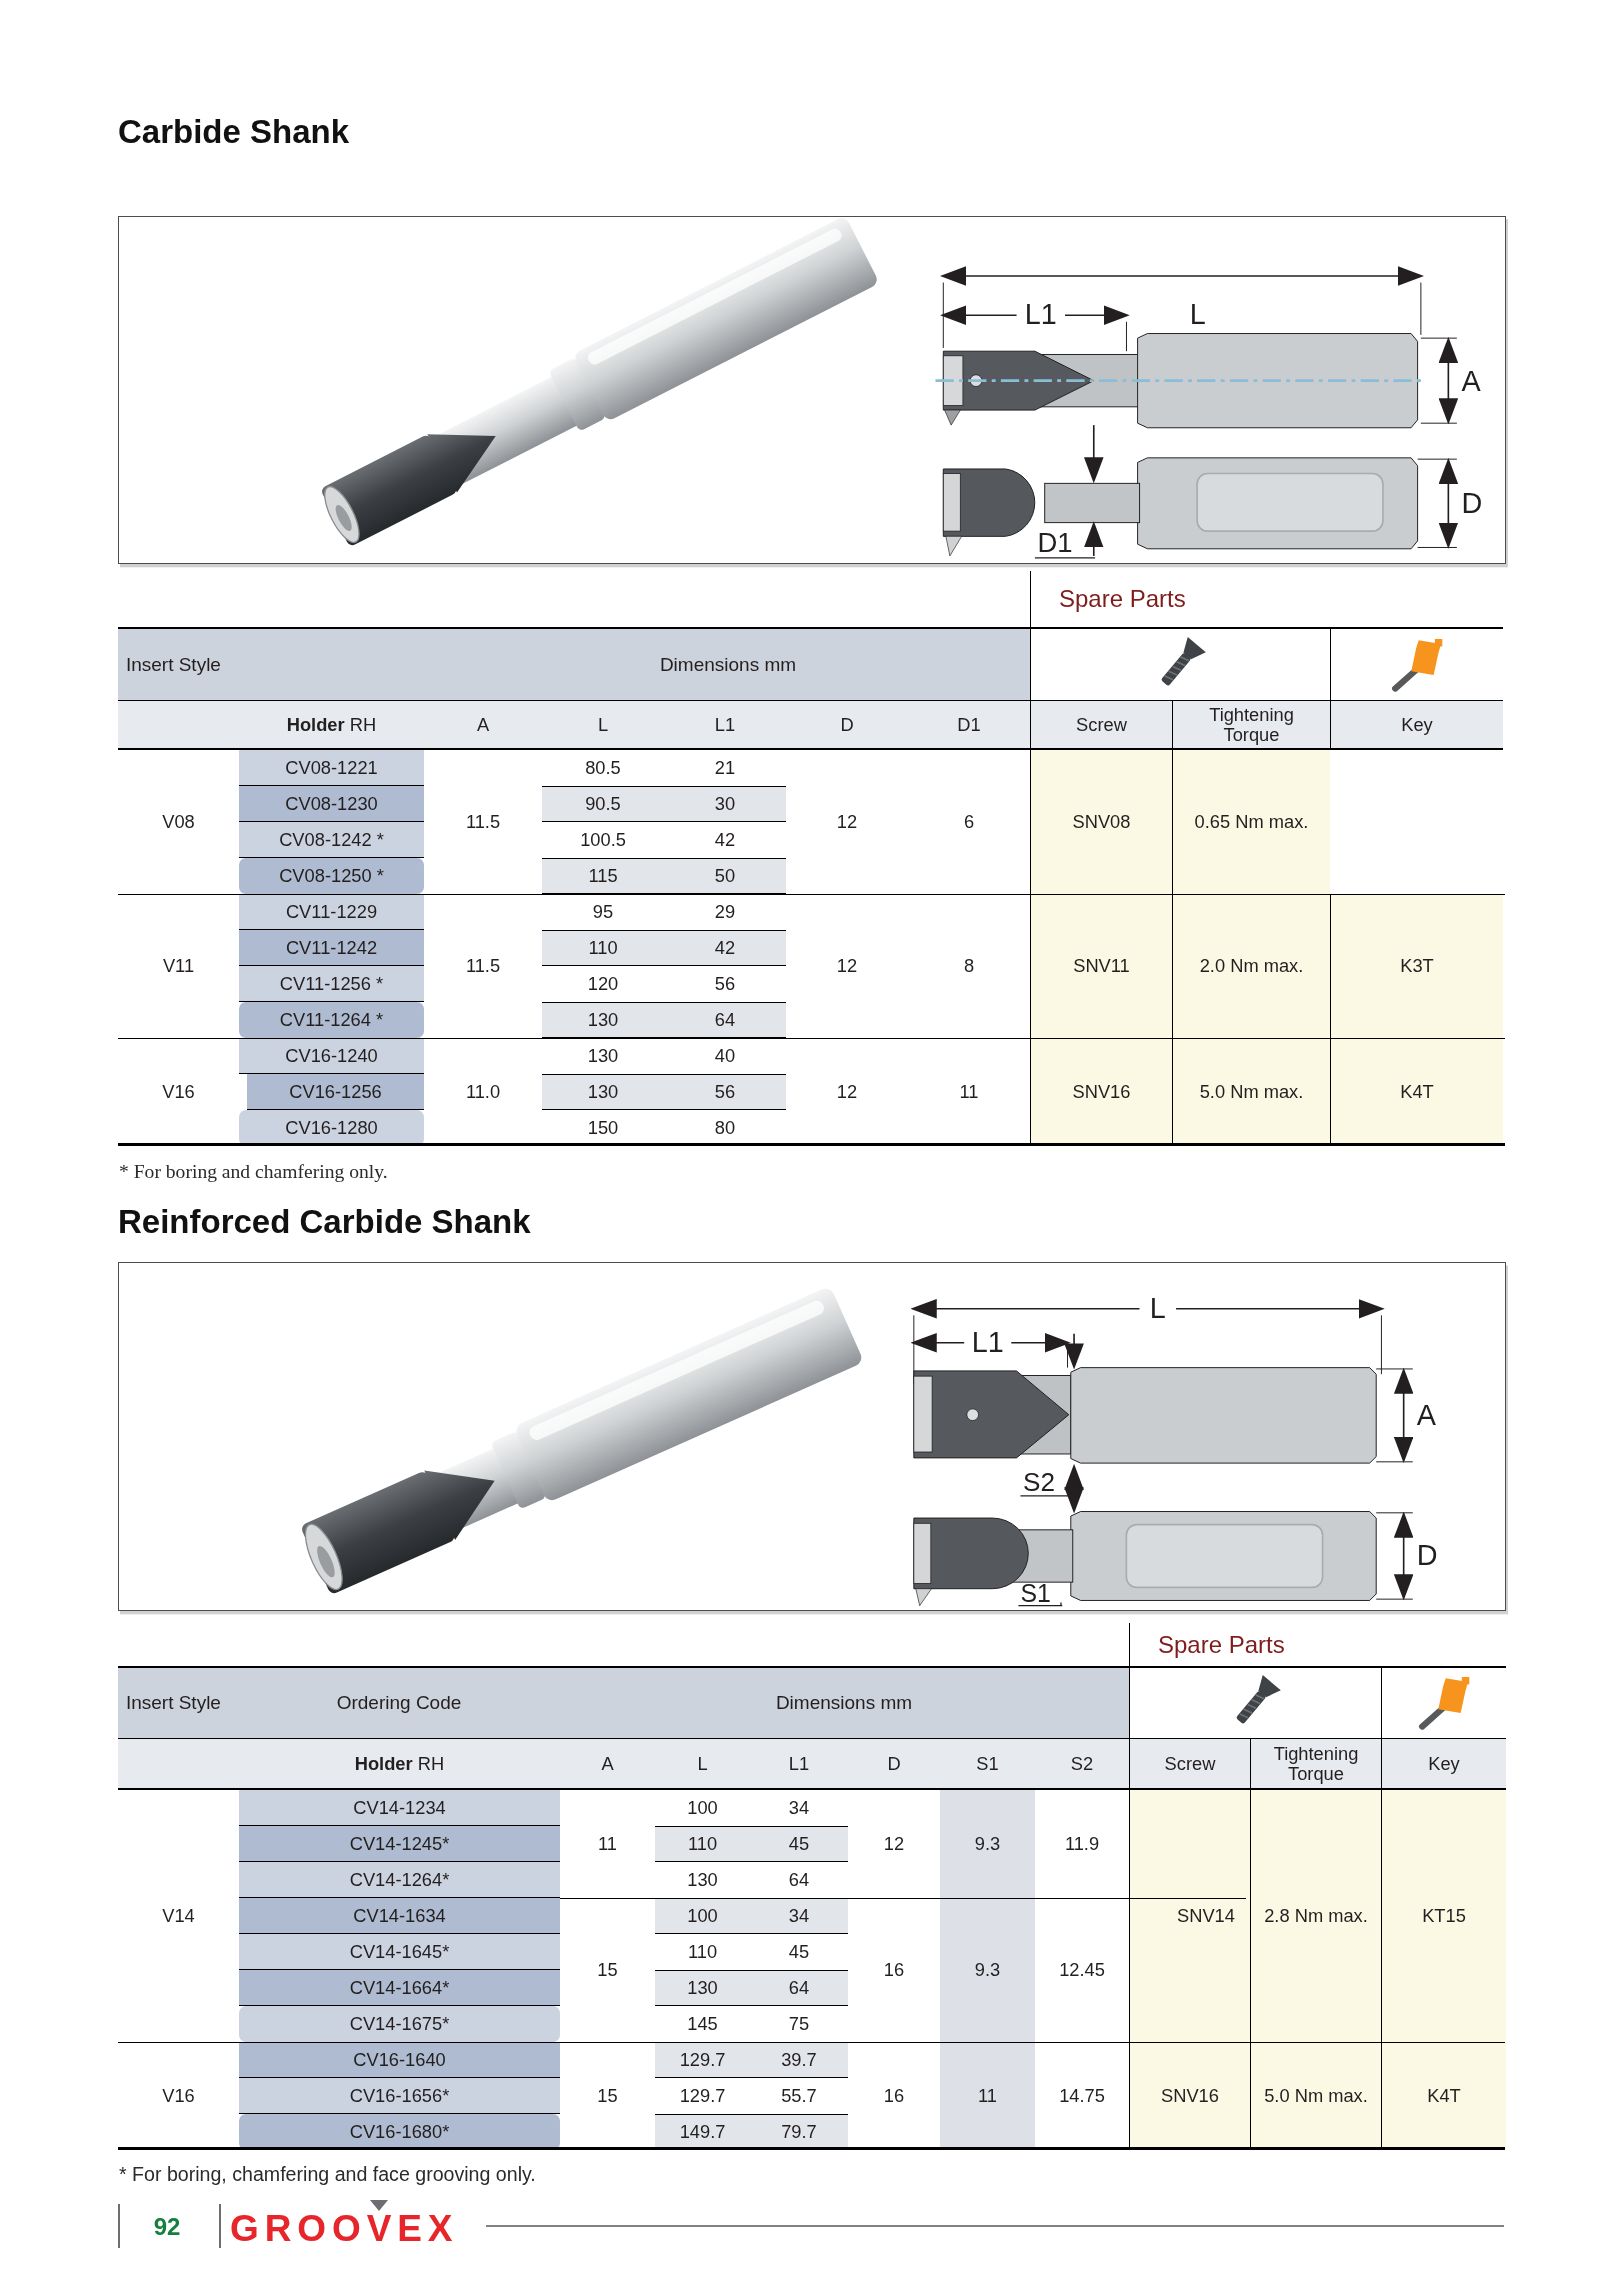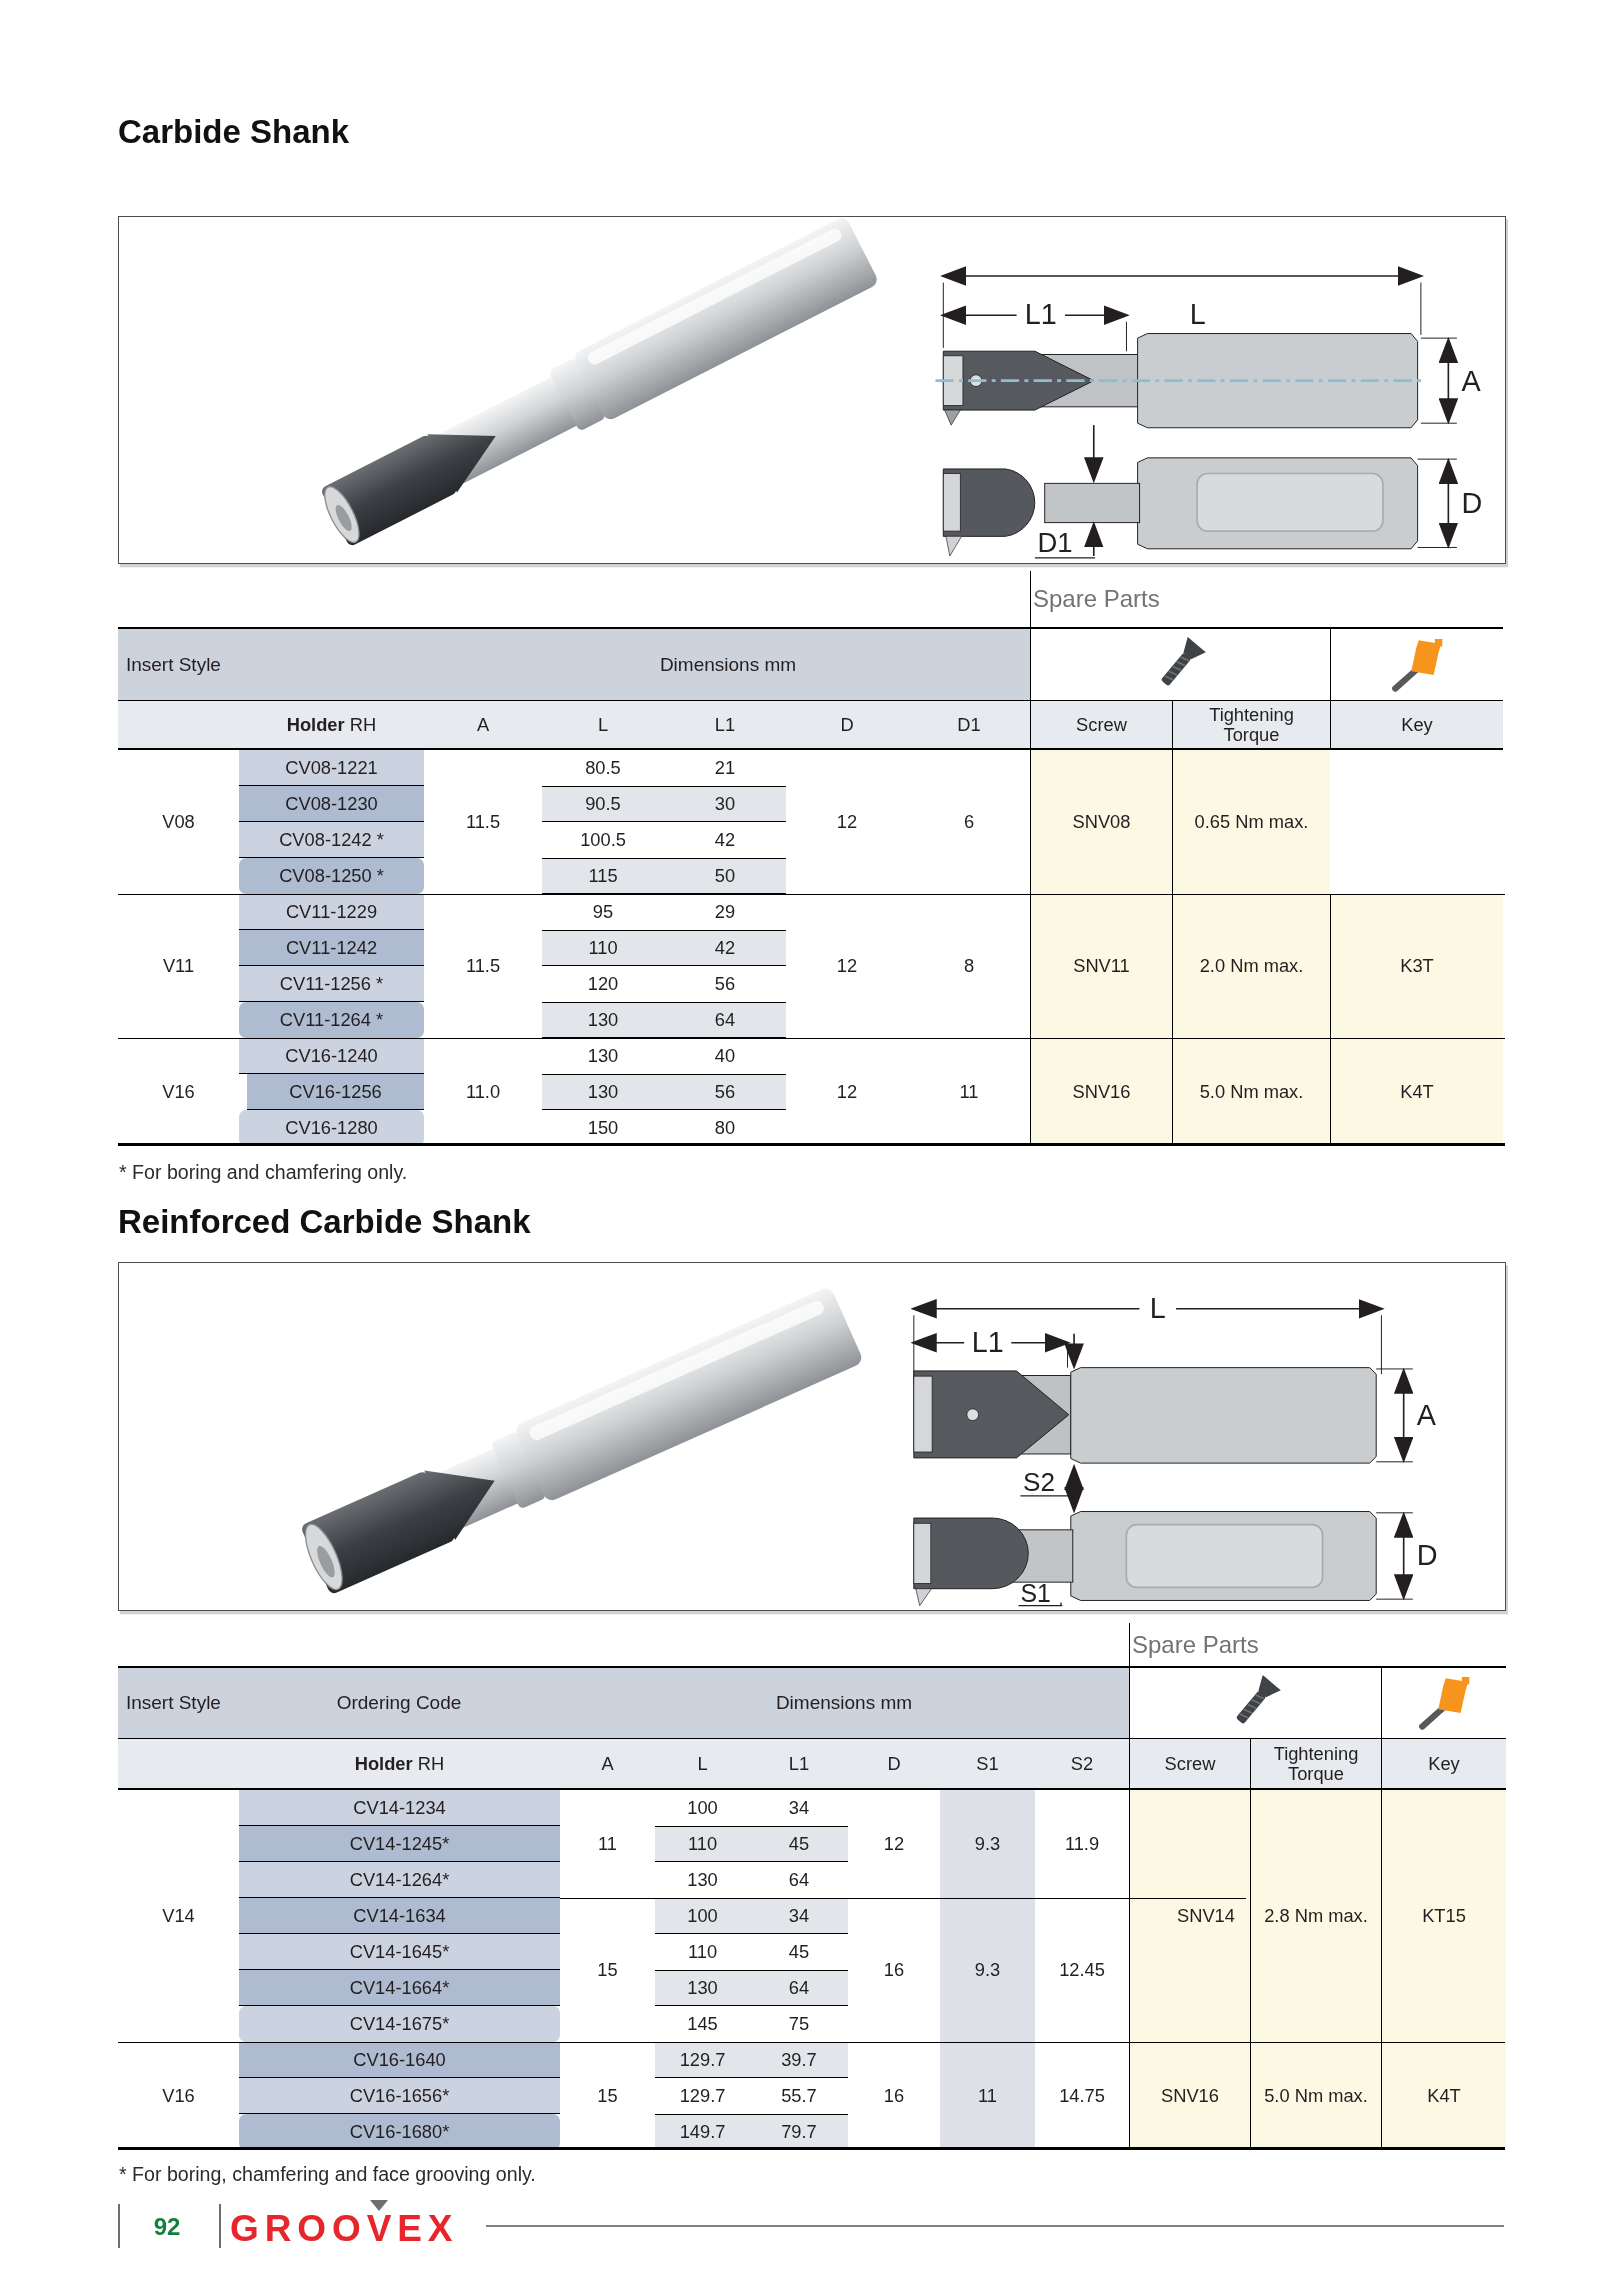--- a/index.html
+++ b/index.html
@@ -9,21 +9,21 @@
   .figbox{position:absolute;left:118px;width:1386px;background:#fff;border:1.3px solid #4d4d4f;
           box-shadow:2px 3.3px 0 rgba(0,0,0,0.18);}
   .footnote{position:absolute;left:119px;font-size:19.6px;color:#2b2b2b;}
   
   .tbl{position:absolute;left:118px;width:1387px;display:grid;}
   #table1{top:571px;grid-template-columns:121px 185px 118px 122px 122px 122px 122px 142px 158px 173px;
           grid-template-rows:56px 74px 49px repeat(11,36px);}
   #table2{top:1623px;grid-template-columns:121px 321px 95px 95px 98px 92px 95px 94px 121px 131px 125px;
           grid-template-rows:43px 73px 51px repeat(10,36px);}
   .cell{display:flex;align-items:center;justify-content:center;font-size:18.3px;color:#231f20;}
-  .spare-label{justify-content:flex-start;padding-left:2px;font-size:24px;color:#737373;
+  .spare-label{justify-content:flex-start;padding-left:28px;font-size:24px;color:#7f1d1d;
                border-left:1.3px solid #000;}
   .hdrband{position:relative;background:#cdd3dd;border-top:2px solid #000;border-bottom:1.3px solid #000;}
   .hdrband span{position:absolute;top:50%;transform:translateY(-50%);font-size:19px;}
   .iconcell{background:#fff;border-top:2px solid #000;border-bottom:1.3px solid #000;
             display:flex;align-items:center;justify-content:center;}
   .sub{background:#e7eaee;border-bottom:2px solid #000;font-size:18.3px;text-align:center;line-height:1.08;}
   .sub b{font-weight:bold;}
   .sub .rh{margin-left:5.2px;font-weight:normal;}
   .bl{border-left:1.3px solid #000;}
   .holder{border-bottom:1.3px solid #000;}
@@ -231,21 +231,21 @@
     <div class="cell" style="grid-area:12/7/15/8;">11</div>
     <div class="cell yellow bl" style="grid-area:12/8/15/9;">SNV16</div>
     <div class="cell yellow bl" style="grid-area:12/9/15/10;">5.0 Nm max.</div>
     <div class="cell yellow bl" style="grid-area:12/10/15/11;">K4T</div>
 
     <div class="sep" style="top:323px;"></div>
     <div class="sep" style="top:467px;"></div>
     <div class="botbar" style="top:572px;"></div>
   </div>
 
-  <div class="footnote" style="top:1161px;">* For boring and chamfering only.</div>
+  <div class="footnote" style="top:1161px;font-family:Liberation Serif, serif;">* For boring and chamfering only.</div>
 
   <div class="title" style="top:1203px;">Reinforced Carbide Shank</div>
 
   <div class="figbox" style="top:1262px;height:347px;">
     <svg width="1383" height="344" viewBox="0 0 2114 526">
 
       <g transform="translate(300,455) rotate(-24)">
         <rect x="200" y="-46" width="120" height="92" fill="url(#steel)"></rect>
         <rect x="0" y="-58" width="210" height="116" rx="10" fill="url(#darksteel)"></rect>
         <polygon points="208,-58 300,0 208,58" fill="url(#darksteel)"></polygon>

